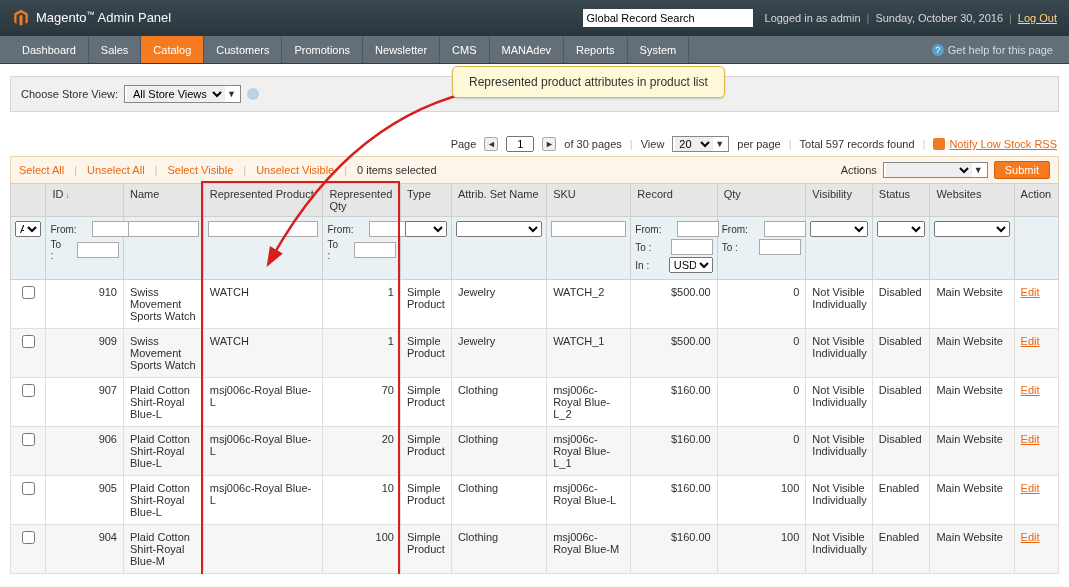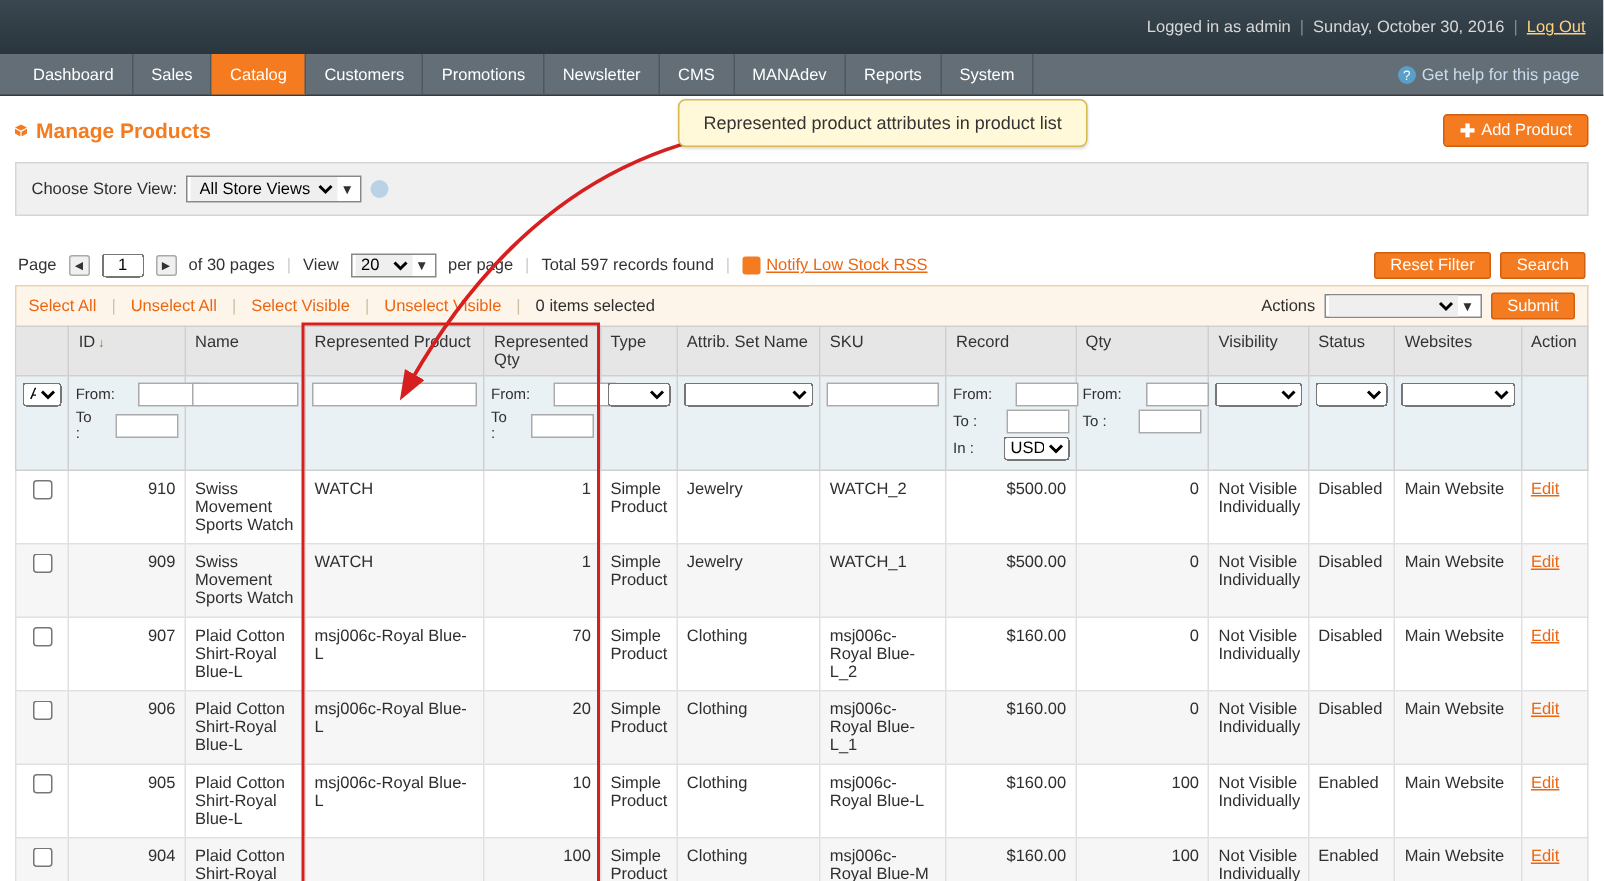--- a/index.html
+++ b/index.html
@@ -99,21 +99,31 @@
 col.c-act { width: 40px; }
 
 .sv-wrap { display:inline-flex; align-items:center; border:1px solid #888; background:#fff; padding:0 2px;}
 .sv-wrap select { border:none; font-size:11px; }
 .dd-caret { font-size:9px; padding:0 2px;}
 </style>
 </head>
 <body>
 
 <div class="header">
+  <div class="logo">
+    <span class="logo-icon">
+      <svg viewBox="0 0 24 24">
+          <path fill="#f47b20" d="M12 1 3 6v12l3 1.7V8l6-3.5L18 8v11.7l3-1.7V6z"></path>
+          <path fill="#f47b20" d="M10 9v12l2 1.2 2-1.2V9l-2-1.2z"></path>
+        </svg>
+    </span>
+    <span class="logo-text"><span>Magento</span><span class="tm">™</span> <span class="panel">Admin Panel</span></span>
+  </div>
   <div class="header-spacer"></div>
+  <input class="global-search" type="text" value="Global Record Search" style="">
   <div class="header-right">
     <span>Logged in as admin</span>
     <span class="sep">|</span>
     <span>Sunday, October 30, 2016</span>
     <span class="sep">|</span>
     <a class="logout">Log Out</a>
   </div>
 </div>
 
 <div class="nav" id="nav">
@@ -127,34 +137,20 @@
     <div class="nav-item">MANAdev</div>
     <div class="nav-item">Reports</div>
     <div class="nav-item">System</div>
     <div class="nav-help">
       <span class="nav-help-icon">?</span>
       <span>Get help for this page</span>
     </div>
   </div>
 
 <div class="content">
-  <div class="page-head">
-    <div class="page-title">
-      <span class="page-title-icon">
-        <svg viewBox="0 0 10 10">
-            <path fill="#f47b20" d="M5 0 0 2.5 5 5l5-2.5zM0 3.5v4L4.5 10V6zM10 3.5 5.5 6v4L10 7.5z"></path>
-          </svg>
-      </span>
-      <span>Manage Products</span>
-    </div>
-    <button class="add-btn">
-        <span class="plus">✚</span>
-        <span>Add Product</span>
-      </button>
-  </div>
 
   <div class="callout">Represented product attributes in product list</div>
   <svg class="arrow-svg" width="260" height="190">
     <defs>
         <marker id="ah" markerWidth="10" markerHeight="10" refX="2" refY="3" orient="auto">
           <path d="M0,0 L0,6 L8,3 z" fill="#d62020"></path>
         </marker>
       </defs>
     <path d="M250,5 Q120,30 40,170" stroke="#d62020" stroke-width="2.5" fill="none" marker-end="url(#ah)"></path>
   </svg>
@@ -181,24 +177,20 @@
         <span class="dd-caret">▼</span>
       </span>
     <span>per page</span>
     <span class="sep">|</span>
     <span>Total 597 records found</span>
     <span class="sep">|</span>
     <a class="rss">
         <span class="rss-icon"></span>
         <span>Notify Low Stock RSS</span>
       </a>
-    <div class="controls-right">
-      <button class="btn-orange">Reset Filter</button>
-      <button class="btn-orange">Search</button>
-    </div>
   </div>
 
   <div class="massaction">
     <a>Select All</a>
       <span class="pipe">|</span>
     <a>Unselect All</a>
       <span class="pipe">|</span>
     <a>Select Visible</a>
       <span class="pipe">|</span>
     <a>Unselect Visible</a>

